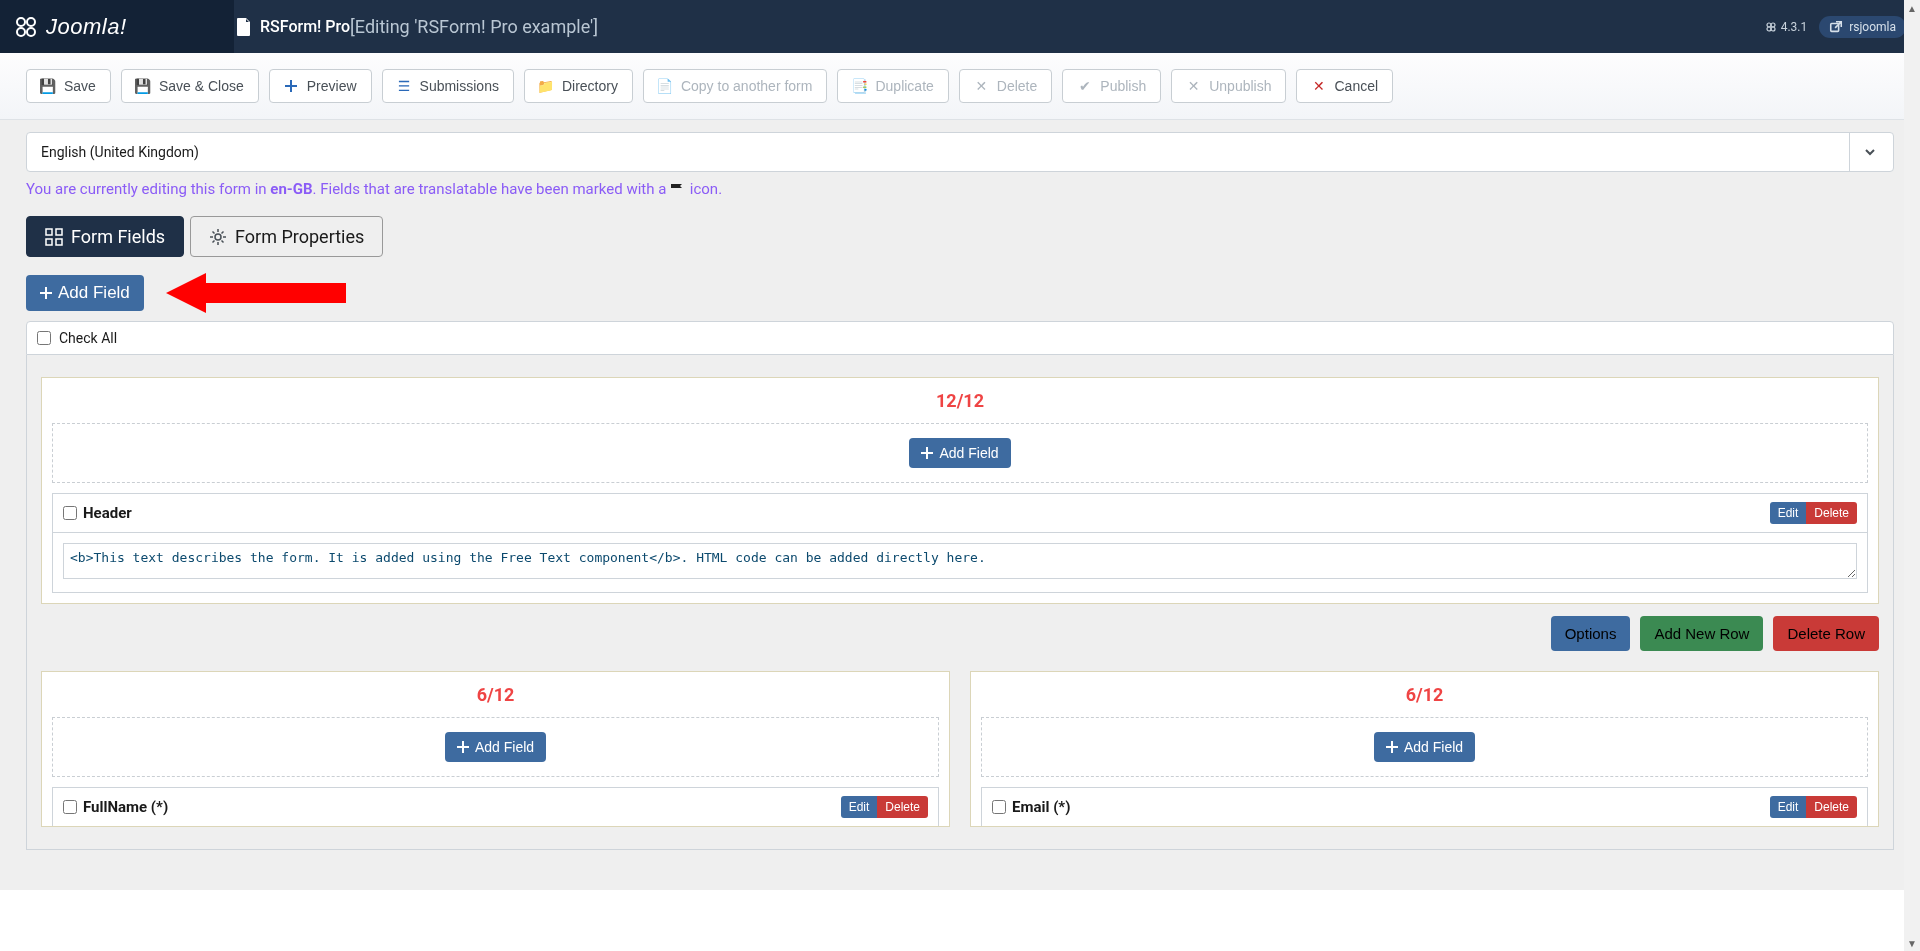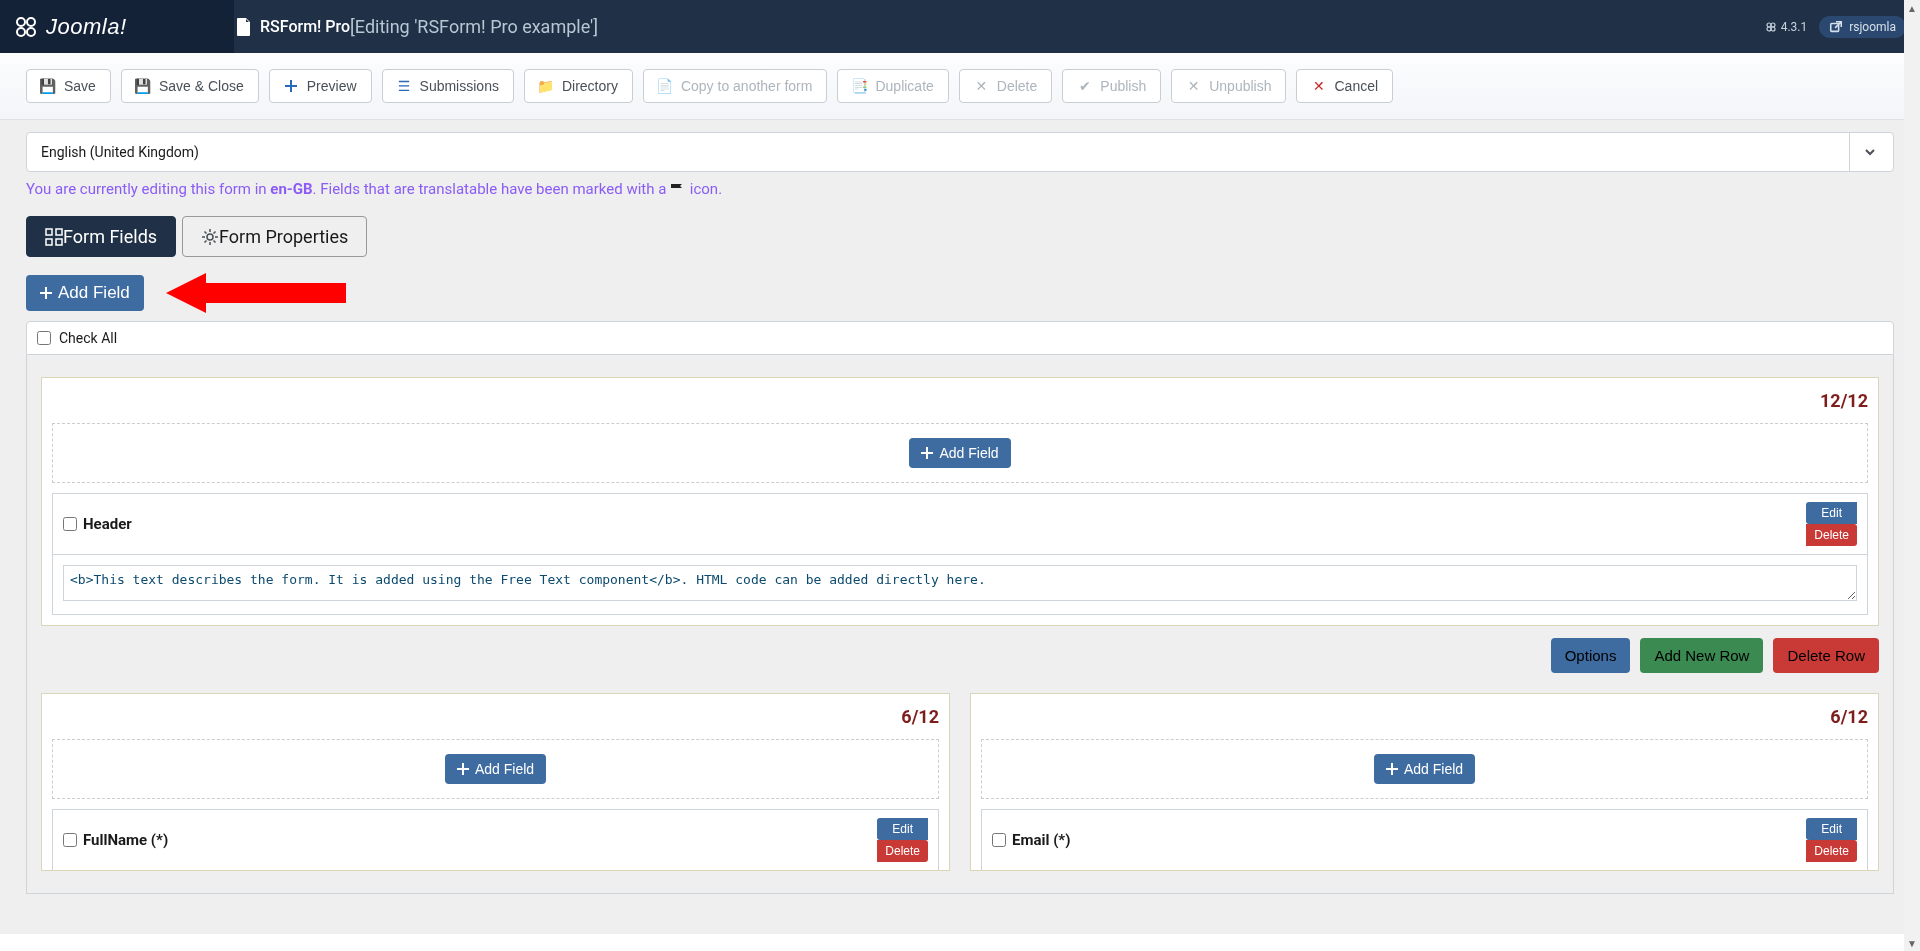--- a/index.html
+++ b/index.html
@@ -28,40 +28,40 @@
 .icn-grey { color: #adb5bd; }
 
 .content { padding: 12px 26px 40px; background: #efefef; }
 .lang-select { width: 100%; border: 1px solid #ced4da; background: #fff; border-radius: 4px; height: 40px; display: flex; align-items: center; padding: 0 14px; position: relative; }
 .lang-select .chev { position: absolute; right: 4px; top: 0; bottom: 0; width: 40px; border-left: 1px solid #ced4da; display: flex; align-items: center; justify-content: center; color: #495057; }
 .note { margin-top: 8px; font-size: 15px; color: #8b5cf6; }
 .note b { font-weight: 700; }
 .note .flag { display: inline-block; width: 16px; height: 12px; position: relative; top: 1px; }
 
 .tabs { margin-top: 18px; display: flex; gap: 6px; }
-.tab { border: 1px solid #999; border-radius: 4px; padding: 9px 18px; font-size: 18px; display: inline-flex; align-items: center; gap: 0; cursor: pointer; }
+.tab { border: 1px solid #999; border-radius: 4px; padding: 9px 18px; font-size: 18px; display: inline-flex; align-items: center; gap: 8px; cursor: pointer; }
 .tab.active { background: #1f3047; color: #fff; border-color: #1f3047; }
 .tab .tab-icn { width: 18px; height: 18px; }
 
 .addfield-btn { margin-top: 18px; background: #3e6ba0; color: #fff; border: none; border-radius: 4px; padding: 8px 14px; font-size: 17px; display: inline-flex; align-items: center; gap: 6px; cursor: pointer; }
 .addfield-btn.sm { font-size: 14px; padding: 7px 12px; margin-top: 0; }
 
 .arrow-annot { position: absolute; width: 180px; height: 48px; pointer-events: none; }
 .arrow-annot svg { width: 100%; height: 100%; }
 
 .checkall { margin-top: 10px; border: 1px solid #ced4da; background: #fff; border-radius: 4px 4px 0 0; padding: 8px 10px; display: flex; align-items: center; gap: 8px; }
 
 .panel { border: 1px solid #ced4da; border-top: none; background: #efefef; padding: 22px 0; }
 .rowbox { margin: 0 14px; background: #fff; border: 1px solid #dcd6b8; padding: 12px 10px 0 10px; position: relative; }
-.rowtitle { text-align: right; font-weight: 700; font-size: 18px; color: #7f1d1d; margin-bottom: 12px; }
+.rowtitle { text-align: center; font-weight: 700; font-size: 18px; color: #ef4444; margin-bottom: 12px; }
 .dashed { border: 1px dashed #c9ced3; padding: 14px 10px; display: flex; justify-content: center; margin-bottom: 10px; }
 .fieldcard { border: 1px solid #ced4da; background: #fff; margin-bottom: 10px; }
 .fieldhead { display: flex; align-items: center; padding: 8px 10px; border-bottom: 1px solid #ced4da; }
 .fieldhead label { display: flex; align-items: center; gap: 6px; font-weight: 700; font-size: 15px; }
-.fieldhead .actions { margin-left: auto; display: flex; flex-direction: column; }
+.fieldhead .actions { margin-left: auto; display: flex; }
 .minibtn { border: none; color: #fff; font-size: 12px; padding: 4px 8px; cursor: pointer; }
 .minibtn.edit { background: #3e6ba0; border-radius: 3px 0 0 3px; }
 .minibtn.del { background: #c93a37; border-radius: 0 3px 3px 0; }
 .fieldbody { padding: 10px; position: relative; }
 .fieldbody textarea { width: 100%; border: 1px solid #ced4da; font-family: ui-monospace, Menlo, Consolas, monospace; font-size: 13px; padding: 6px; resize: vertical; height: 36px; background: #fff; color: #0c4a6e; }
 .row-actions { display: flex; justify-content: flex-end; gap: 10px; padding: 12px 14px 0; }
 .bigbtn { border: none; color: #000000; border-radius: 4px; padding: 9px 14px; font-size: 15px; cursor: pointer; }
 .bigbtn.opt { background: #3e6ba0; }
 .bigbtn.add { background: #3b8a52; }
 .bigbtn.delr { background: #c93a37; }

